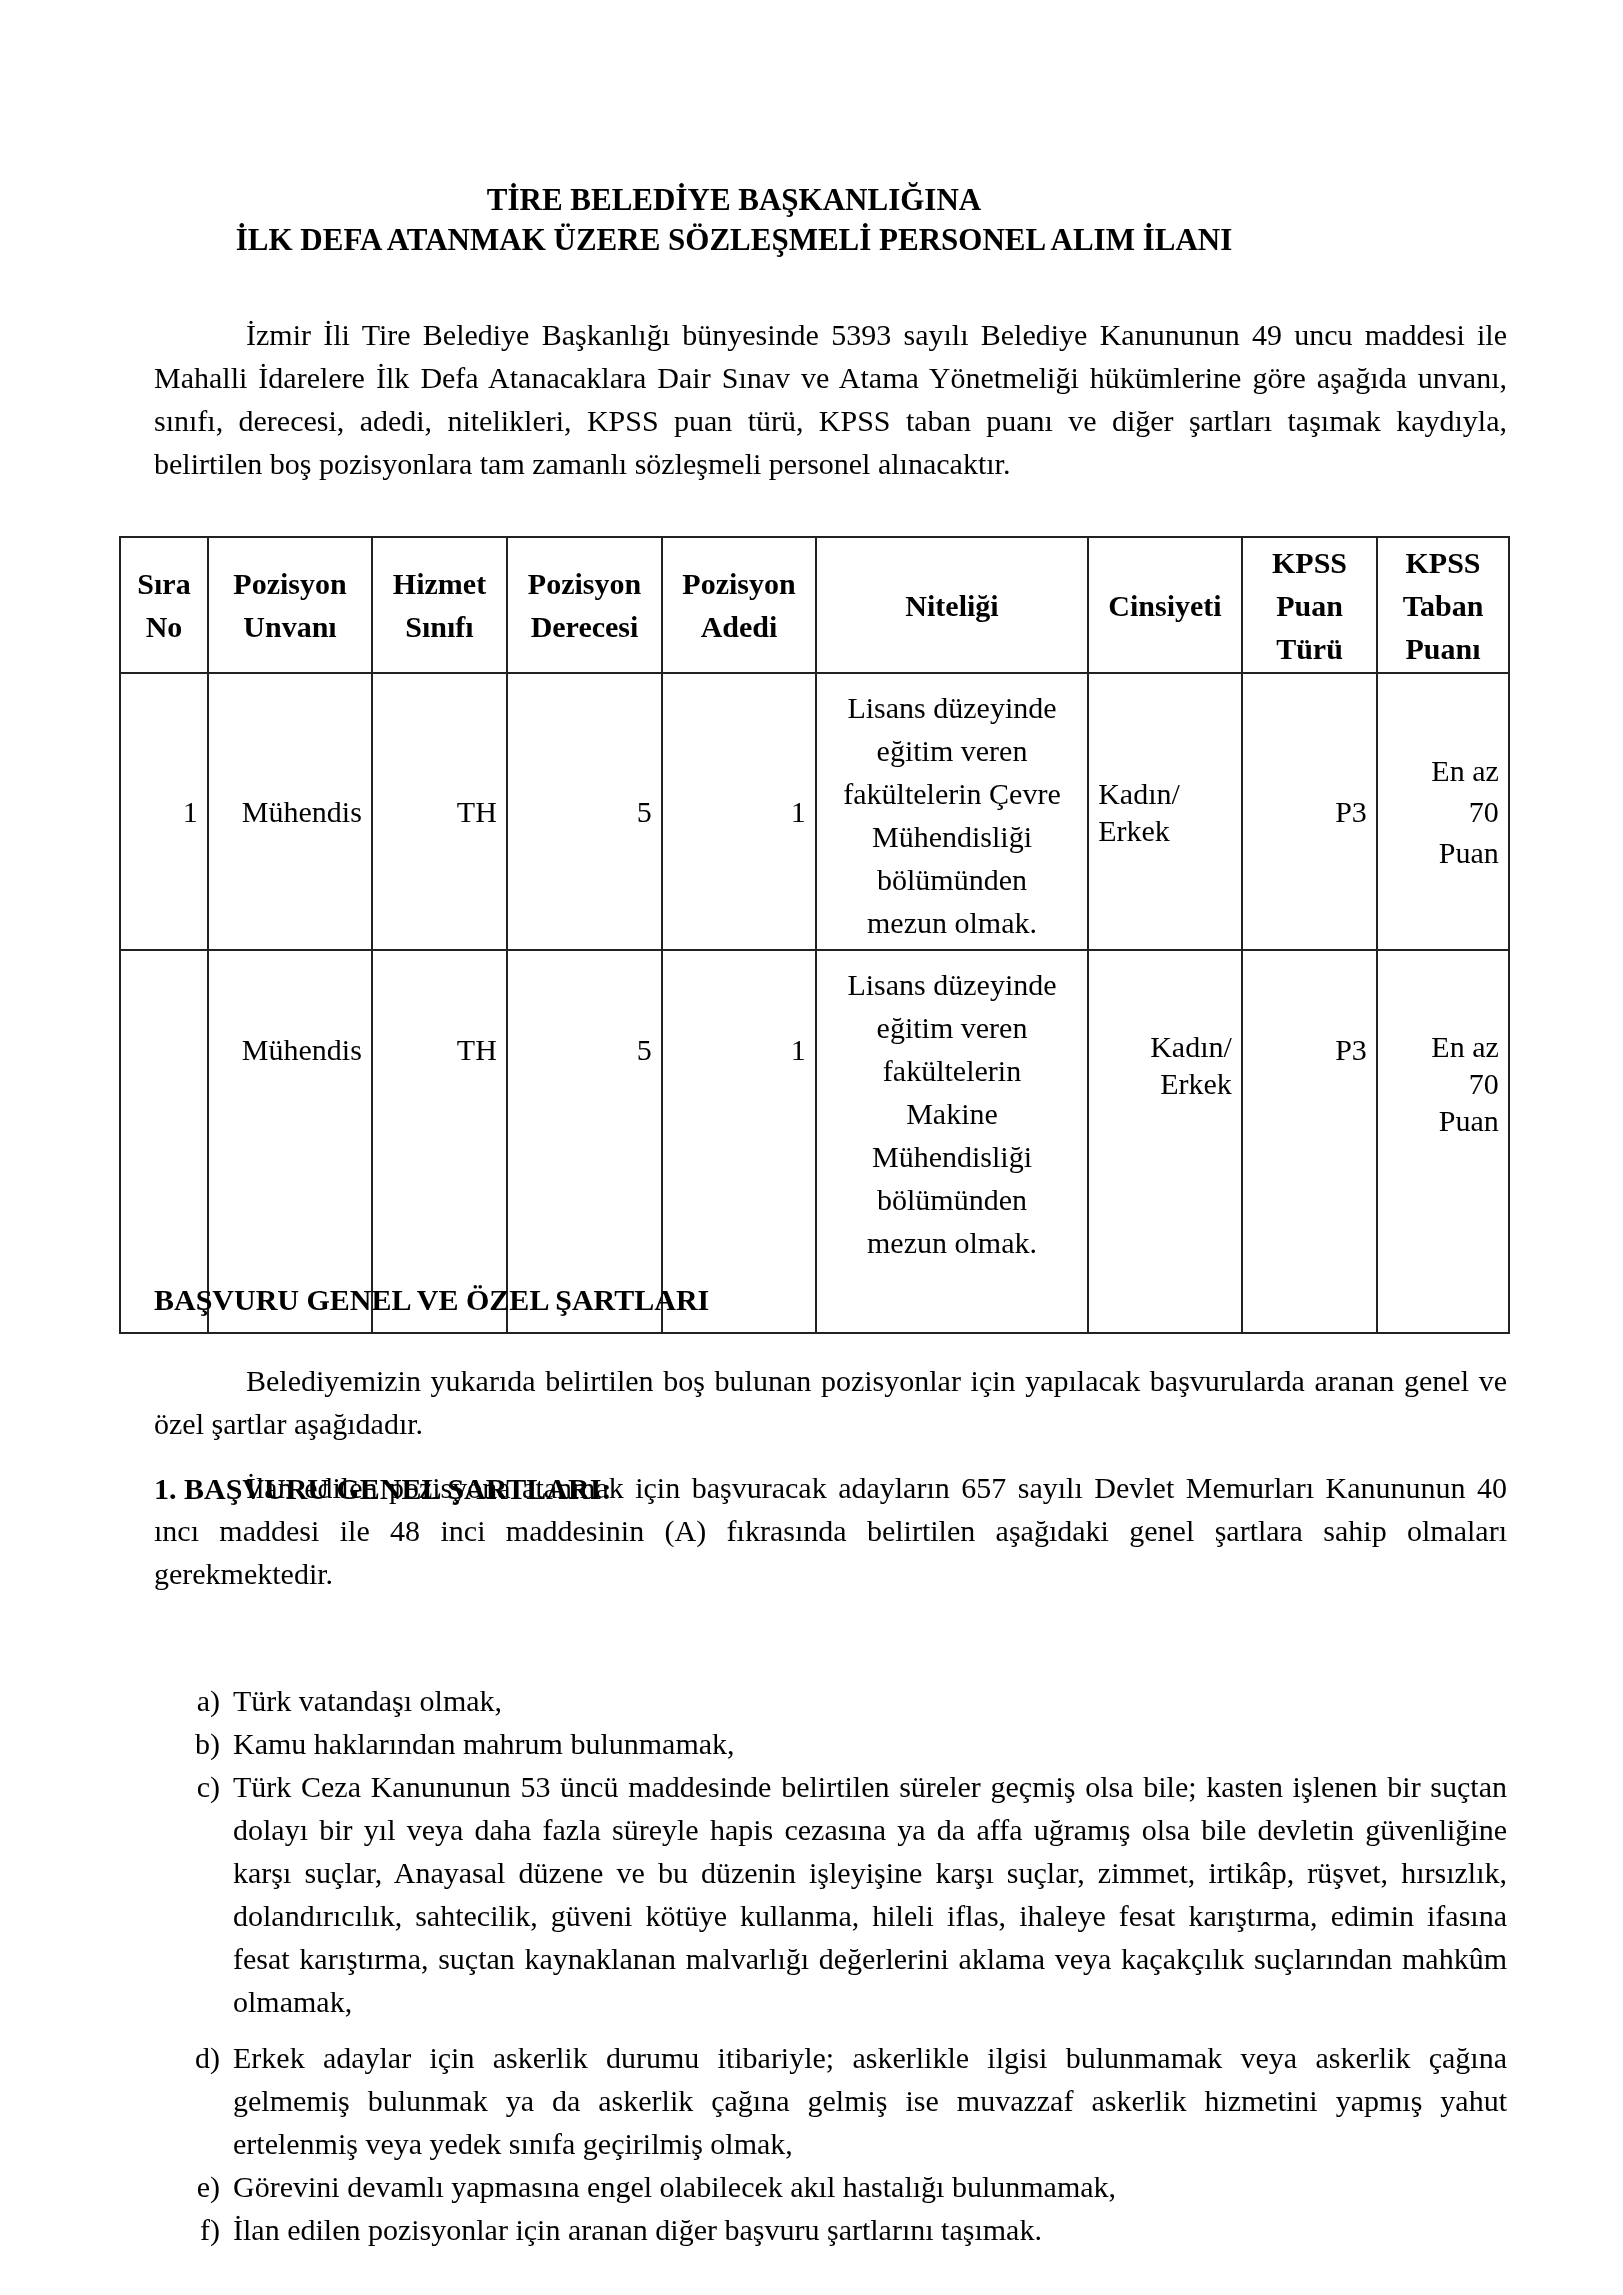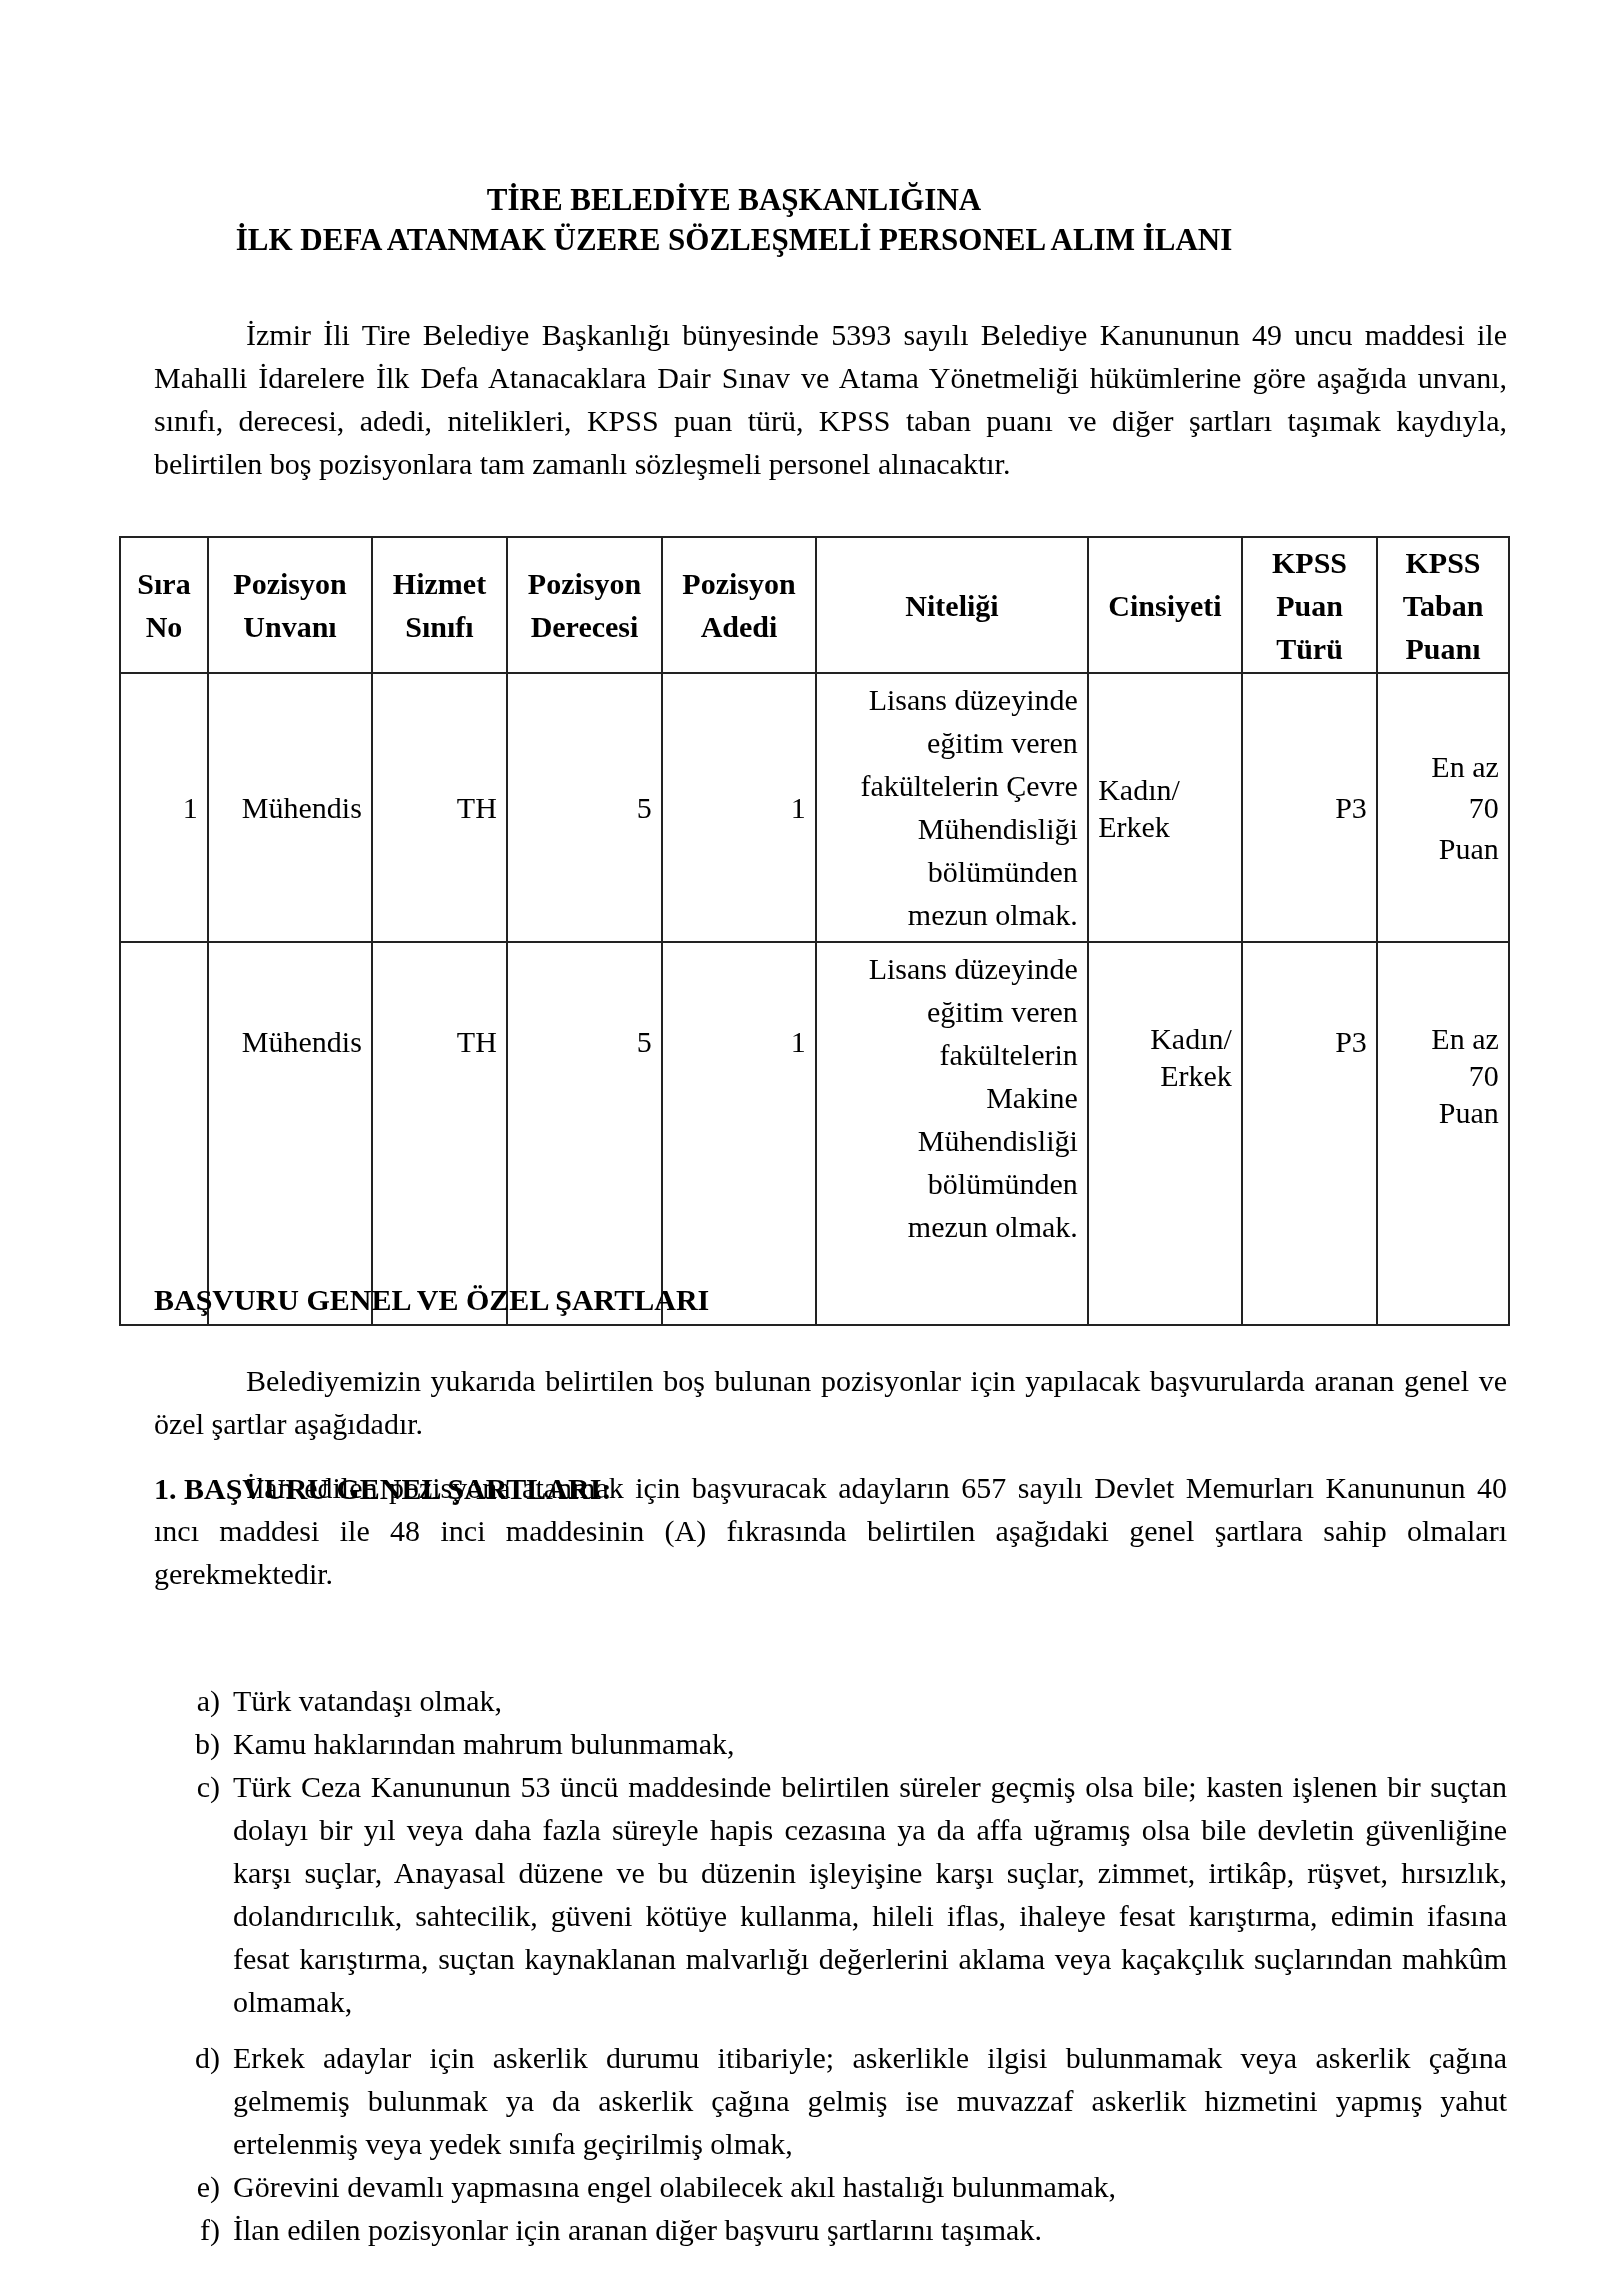--- a/index.html
+++ b/index.html
@@ -28,21 +28,21 @@
     margin-top: 13px;
   }
   table.jobs td, table.jobs th {
     border: 2px solid #222;
     padding: 0 9.2px;
     font-size: 30px;
     line-height: 43px;
   }
   table.jobs th { font-weight: bold; text-align: center; vertical-align: middle; height: 134px; }
   table.jobs td { text-align: right; vertical-align: middle; font-weight: normal; }
-  table.jobs td.nit { text-align: right; vertical-align: top; padding-top: 4px; }
+  table.jobs td.nit { text-align: center; vertical-align: top; padding-top: 12px; }
   table.jobs tr.r1 td { height: 263px; }
   table.jobs tr.r2 td { height: 304px; }
   .list {
     position: absolute; left: 154px; width: 1353px;
     font-size: 30px; line-height: 43px;
   }
   .list .item { display: flex; text-align: justify; }
   .list .marker { width: 79px; flex: 0 0 79px; text-align: right; padding-right: 13px; box-sizing: border-box; }
   .list .text { flex: 1; }
   .gap { height: 13px; }

